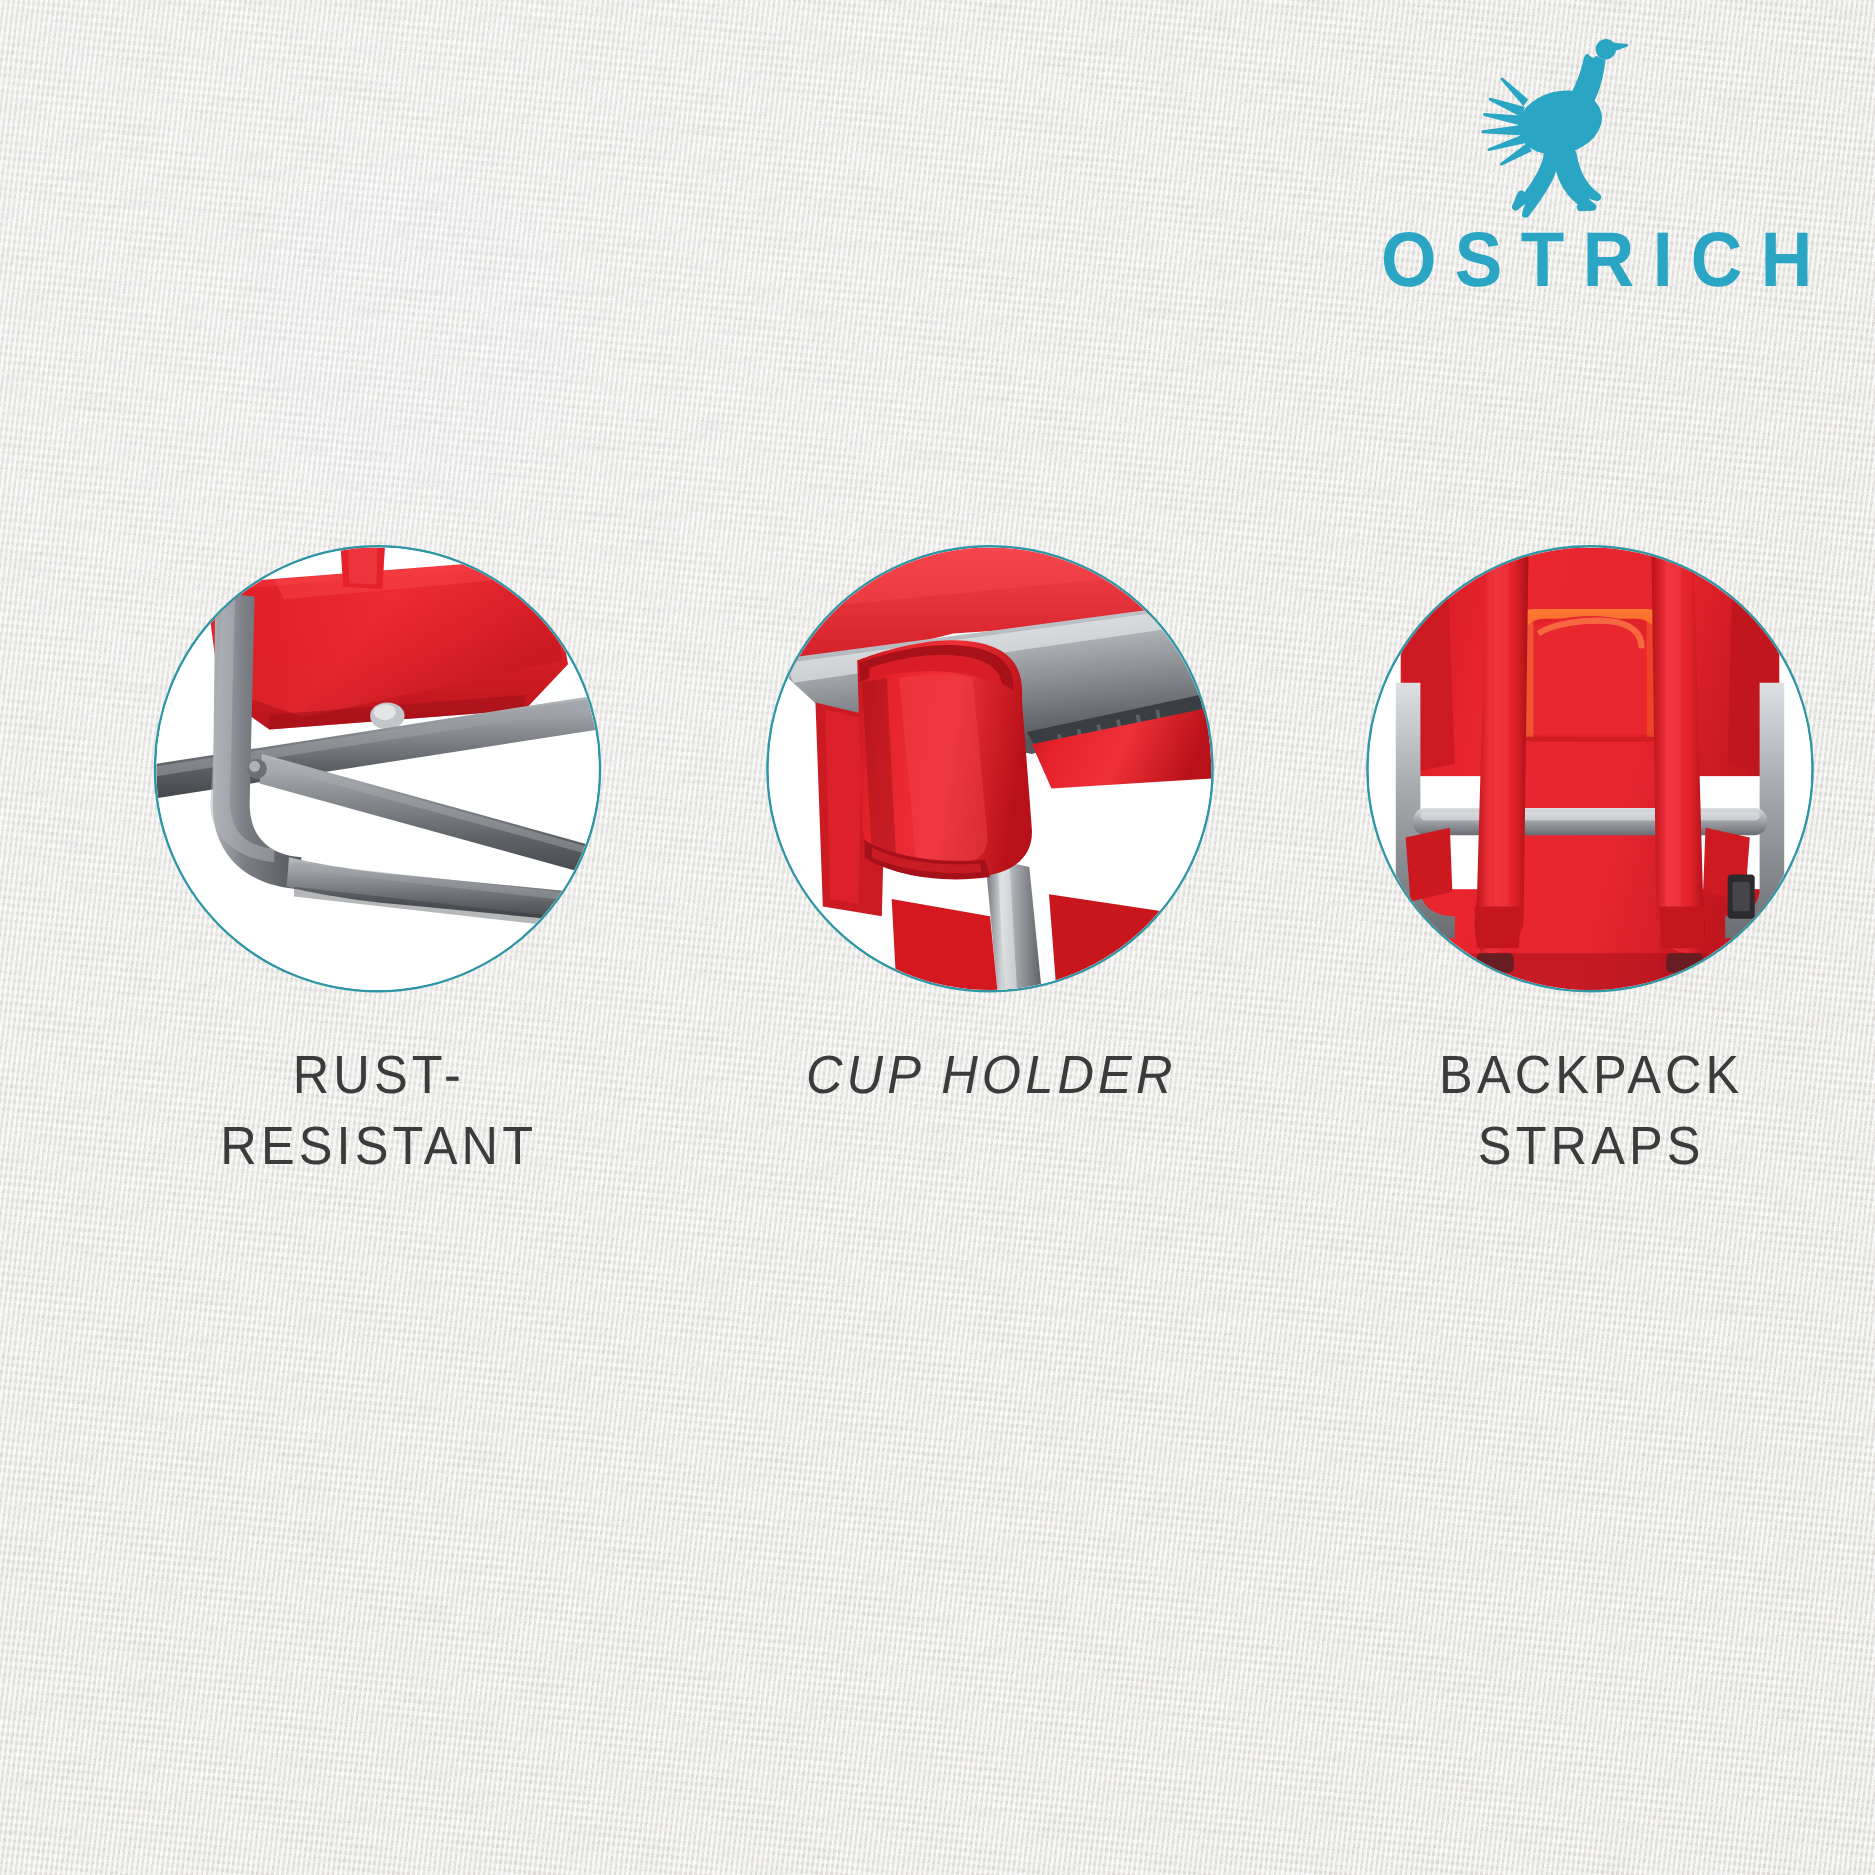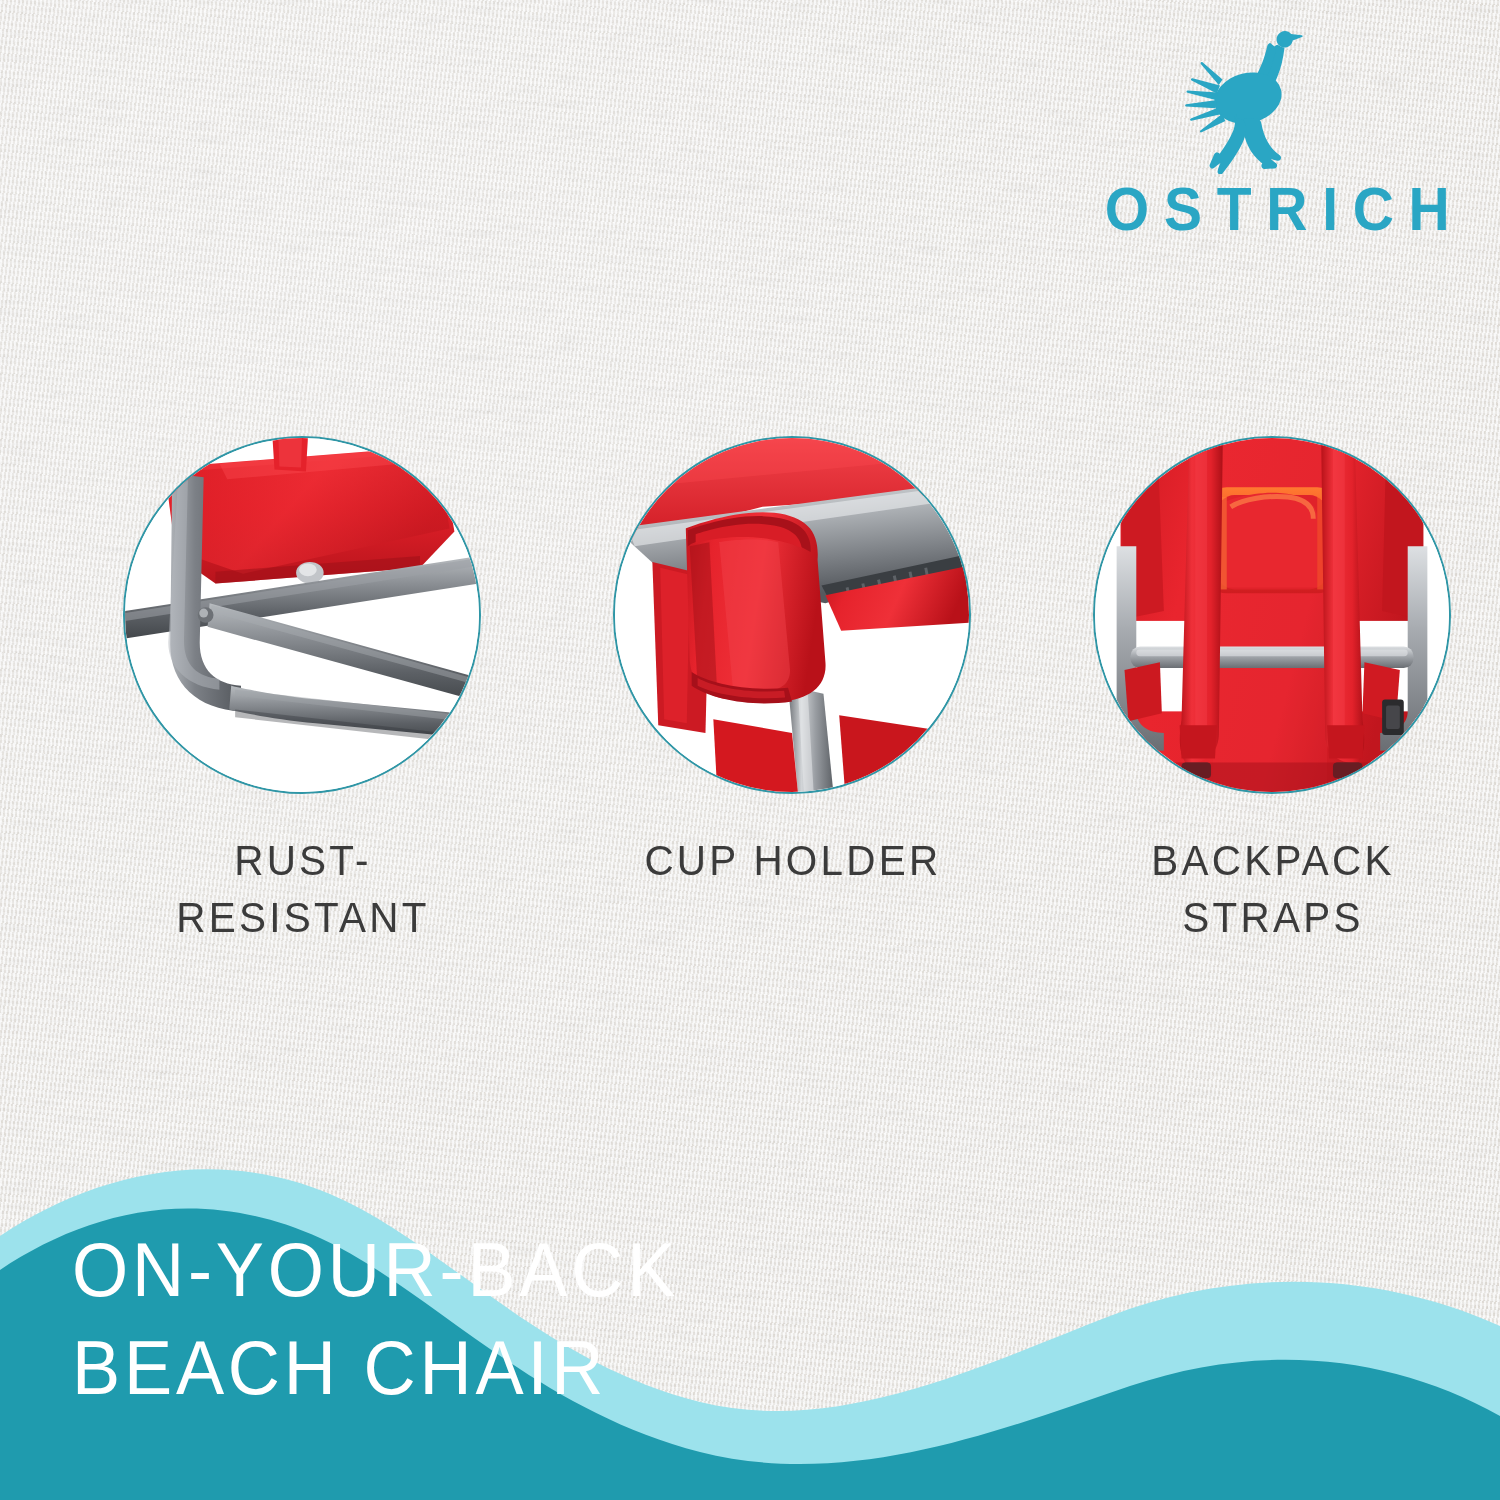--- a/index.html
+++ b/index.html
@@ -61,21 +61,21 @@
     position:absolute;
     left:0; top:436px;
     width:1500px; height:520px;margin-left:28px;
   }
   .feature {
     position:absolute;
     top:0;
     width:360px;
   }
   .feature-1 { left:95px; }
-  .feature-2 { left:585px; }
+  .feature-2 { left:585px;font-style:italic; }
   .feature-3 { left:1065px; }
 
   .circle {
     position:relative;
     width:358px; height:358px;
     border-radius:50%;
     border:2px solid #2f96a6;
     background:#ffffff;
     overflow:hidden;
   }
@@ -391,34 +391,14 @@
 
           <path d="M26 330 L334 330 L334 344 L300 360 L60 360 L26 342 Z" fill="#a5101a" opacity=".5"></path>
         </svg>
       </div>
       <div class="feature-label">BACKPACK
 STRAPS</div>
     </div>
 
   </div>
 
-  <div class="wave-footer">
-    <svg viewBox="0 0 1500 360" preserveAspectRatio="none">
-
-      <path d="M0 96
-               C 90 36, 210 4, 330 54
-               C 440 100, 540 222, 700 262
-               C 840 296, 980 226, 1110 176
-               C 1240 126, 1380 132, 1500 186
-               L 1500 360 L 0 360 Z" fill="#9ce2ec"></path>
-
-      <path d="M0 130
-               C 90 70, 200 44, 320 98
-               C 430 148, 530 268, 700 312
-               C 850 350, 1000 290, 1130 246
-               C 1260 202, 1390 214, 1500 276
-               L 1500 360 L 0 360 Z" fill="#1f9bae"></path>
-    </svg>
-    <div class="footer-title">ON-YOUR-BACK
-BEACH CHAIR</div>
-  </div>
 
 </div>
 
 </body></html>

